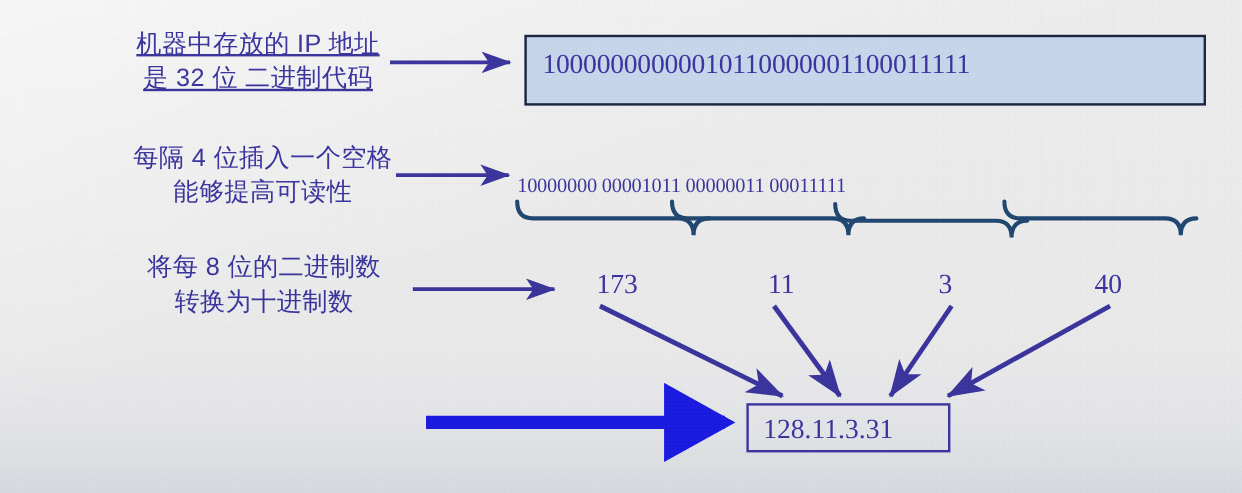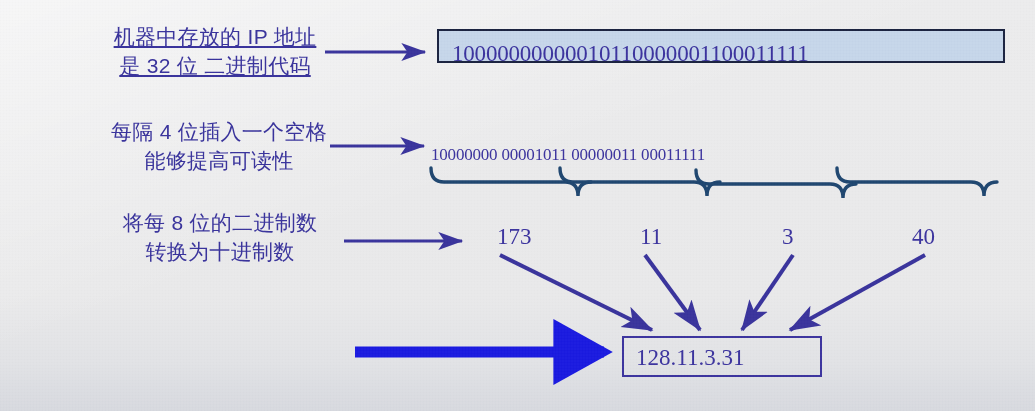--- a/index.html
+++ b/index.html
@@ -45,21 +45,21 @@
     color: #3b339e;
     font-family: "Liberation Serif", serif;
     letter-spacing: 0.2px;
     white-space: pre;
   }
   #binbox {
     position: absolute;
     left: 437px;
     top: 29px;
     width: 568px;
-    height: 34px;
+    height: 59px;
     background: #c6d6ea;
     border: 2px solid #1b2340;
     box-sizing: border-box;
   }
   #binbox .txt {
     position: absolute;
     left: 13px;
     top: 9px;
     font-size: 23px;
     line-height: 28px;
@@ -79,21 +79,21 @@
     position: absolute;
     color: #3b339e;
     font-family: "Liberation Serif", serif;
     font-size: 23px;
     line-height: 26px;
   }
   #resultbox {
     position: absolute;
     left: 622px;
     top: 336px;
-    width: 200px;
+    width: 170px;
     height: 41px;
     background: transparent;
     border: 2px solid #3b339e;
     box-sizing: border-box;
   }
   #resultbox .txt {
     position: absolute;
     left: 12px;
     top: 6px;
     font-size: 23px;

